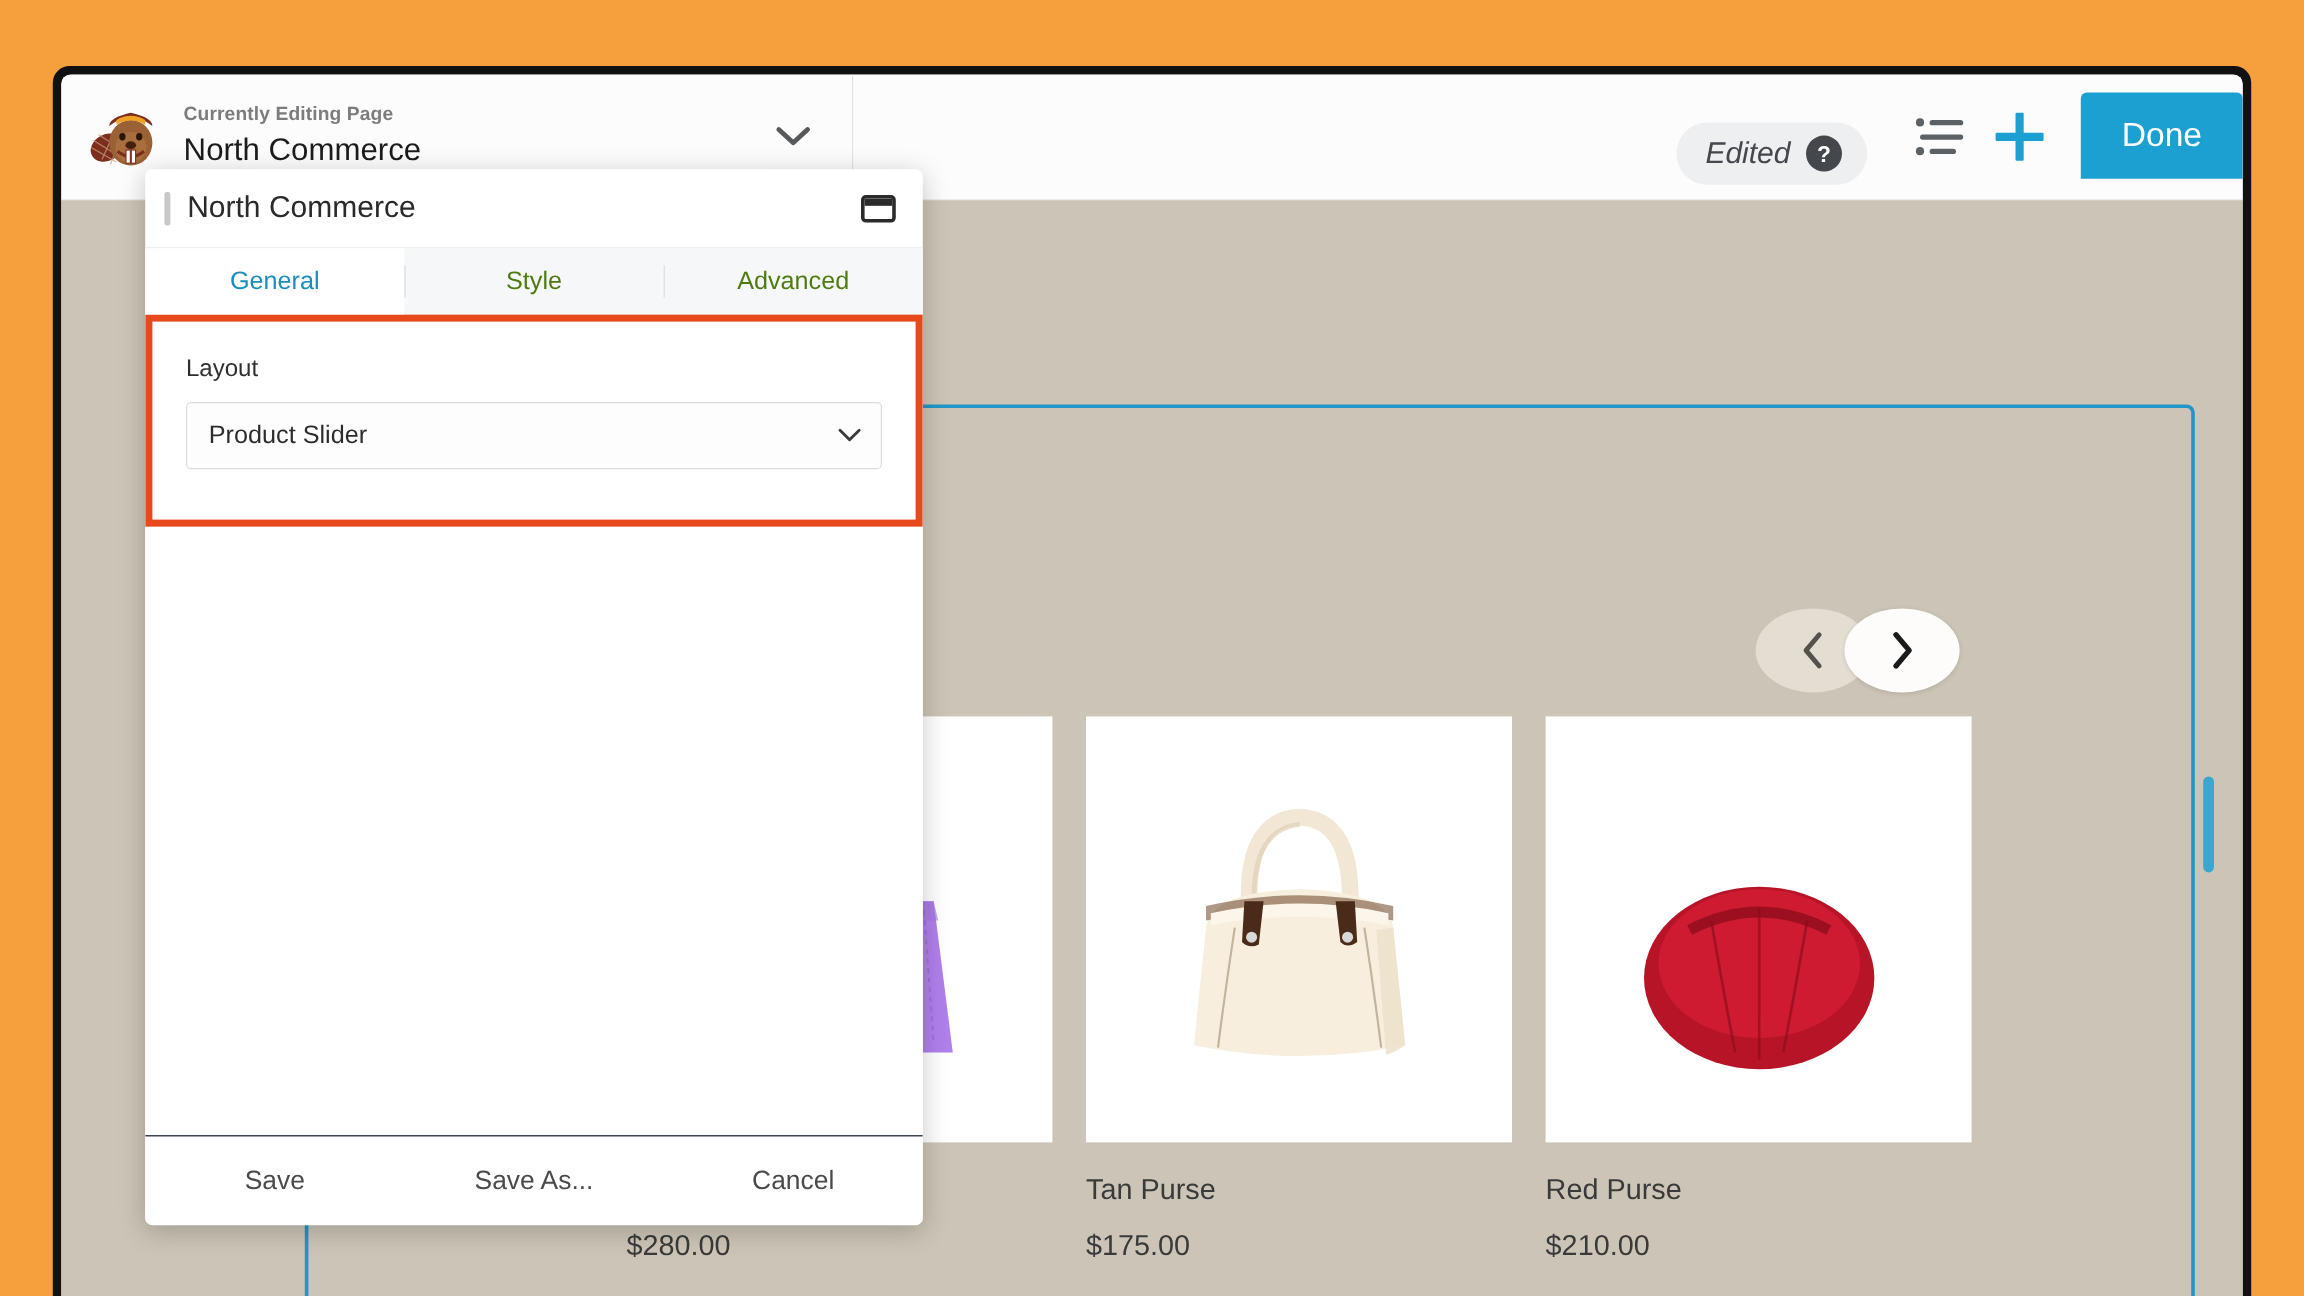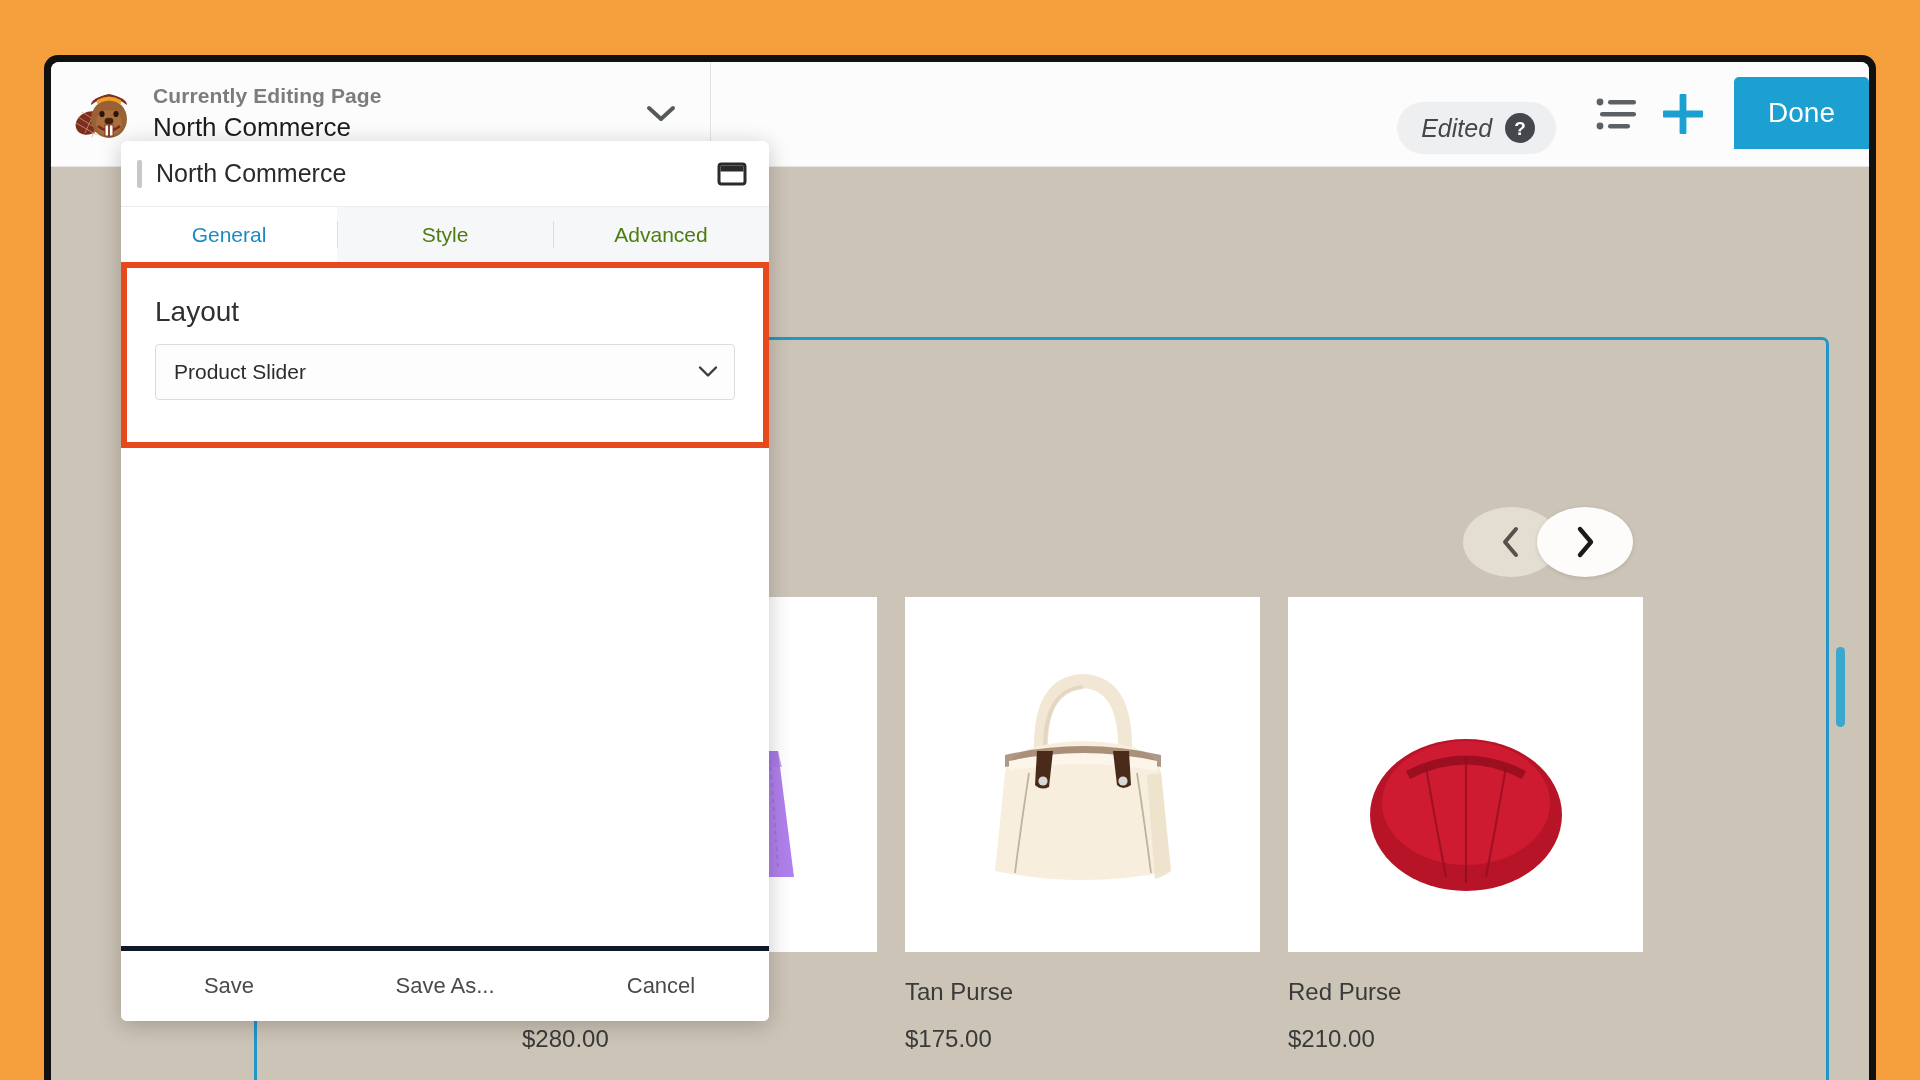--- a/index.html
+++ b/index.html
@@ -29,21 +29,21 @@
     border-bottom:1px solid #E6E6E6;
   }
   .tb-left {
     display:flex; align-items:center; gap:18px;
     padding:0 26px 0 22px; width:660px;
     border-right:1px solid #E3E3E3;
   }
   .logo-wrap { width:62px; height:62px; flex:0 0 auto; }
   .page-meta { flex:1 1 auto; }
   .page-meta .eyebrow {
-    font-size:21px; color:#7C7C7C; font-weight:600; letter-spacing:.1px;
+    font-size:16px; color:#7C7C7C; font-weight:600; letter-spacing:.1px;
     line-height:1.25;
   }
   .page-meta .pagename {
     font-size:26px; color:#1C1C1C; font-weight:500; line-height:1.3;
     margin-top:2px;
   }
   .chev-btn {
     width:46px; height:46px; display:flex; align-items:center;
     justify-content:center; cursor:pointer; flex:0 0 auto;
   }
@@ -154,37 +154,37 @@
     width:1px; background:#D9DEE1;
   }
 
   
   #layout-highlight {
     margin:0; border:6px solid #E8491C; flex:0 0 auto;
     background:#fff;
   }
   .field-group { padding:28px 28px 42px 28px; }
   .field-label {
-    font-size:28px; color:#2F2F2F; margin-bottom:16px;
+    font-size:20px; color:#2F2F2F; margin-bottom:16px;
   }
   .select-wrap {
     position:relative; height:56px; border:1px solid #DCDCDC;
     border-radius:4px; background:#FDFDFD; display:flex;
     align-items:center; padding:0 44px 0 18px; cursor:pointer;
   }
   .select-value { font-size:21px; color:#2C2C2C; }
   .select-chev {
     position:absolute; right:16px; top:50%; transform:translateY(-50%);
     display:flex;
   }
 
   .panel-body-fill { flex:1 1 auto; background:#FFFFFF; }
 
   .panel-foot {
-    height:75px; border-top:5px solid #0f172a; display:flex;
+    height:75px; border-top:1px solid #0f172a; display:flex;
     align-items:center; flex:0 0 auto; background:#FFF;
   }
   .foot-btn {
     flex:1 1 0; text-align:center; font-size:22px; color:#4A4A4A;
     cursor:pointer;
   }
 </style>
 </head>
 <body>
 

